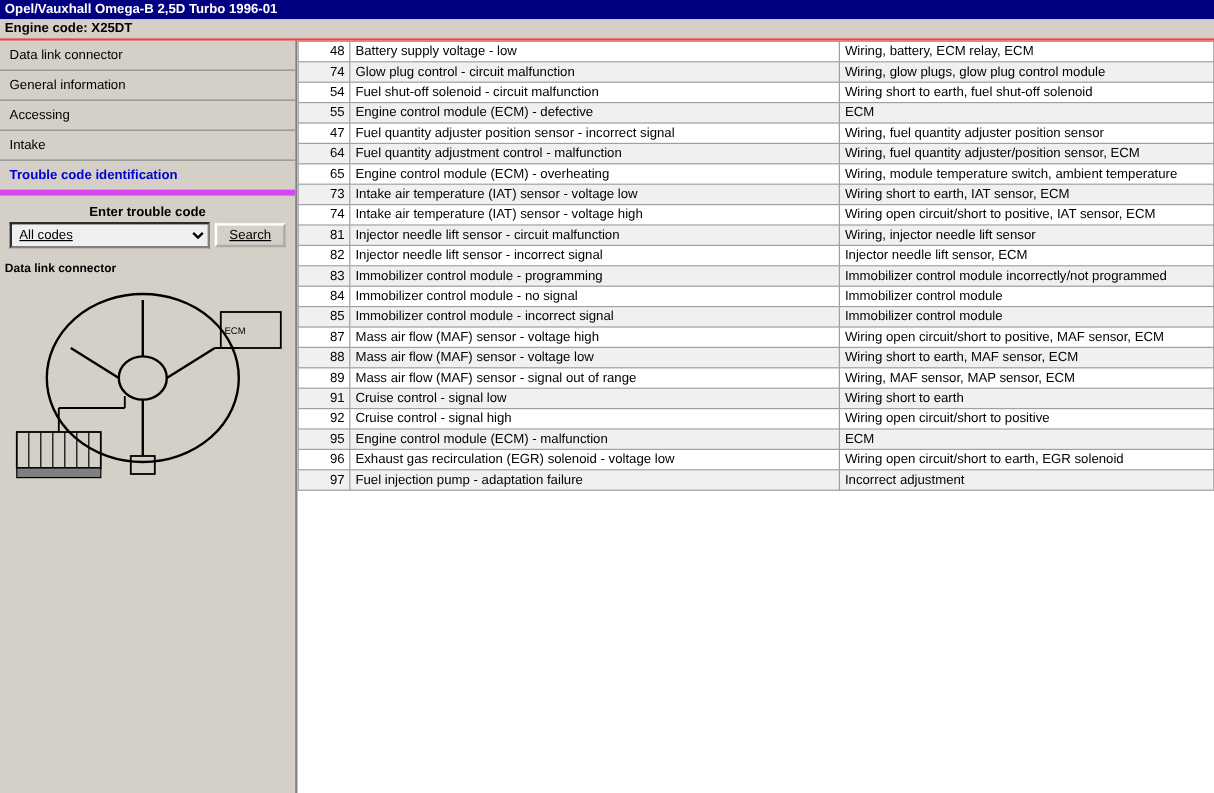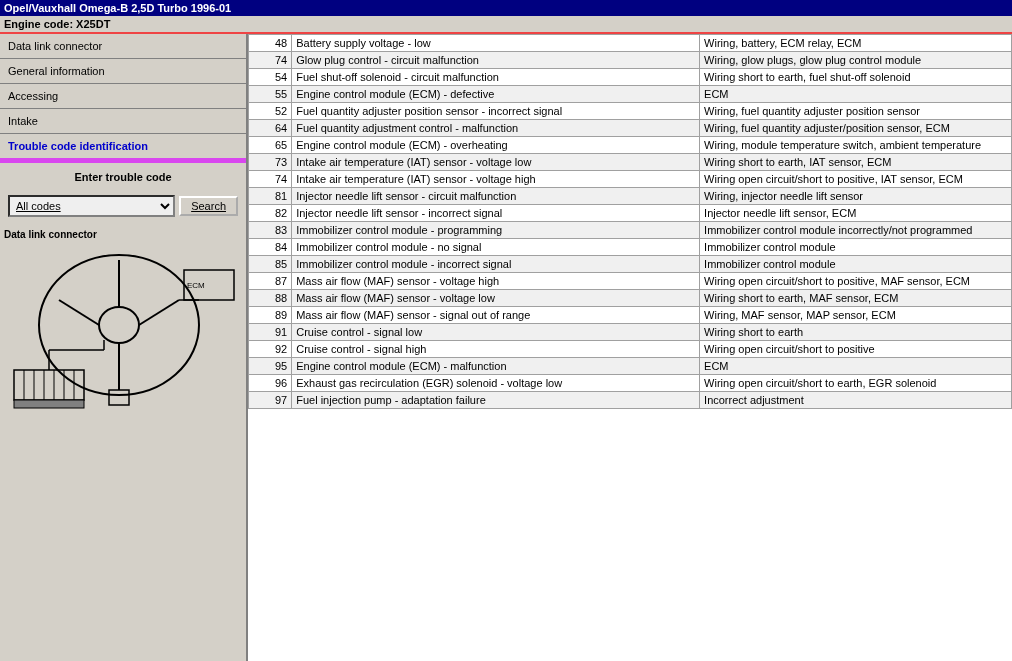--- a/index.html
+++ b/index.html
@@ -56,21 +56,21 @@
     }
 
     .enter-code-section {
       padding: 8px;
       text-align: center;
     }
 
     .enter-code-label {
       font-weight: bold;
       font-size: 11px;
-      margin-bottom: 12px;
+      margin-bottom: 2px;
       display: block;
     }
 
     .code-controls {
       display: flex;
       gap: 4px;
       align-items: center;
       text-decoration: underline;
     }
 
@@ -250,21 +250,21 @@
       <td class="col-code">54</td>
       <td class="col-description">Fuel shut-off solenoid - circuit malfunction</td>
       <td class="col-action">Wiring short to earth, fuel shut-off solenoid</td>
     </tr>
             <tr>
       <td class="col-code">55</td>
       <td class="col-description">Engine control module (ECM) - defective</td>
       <td class="col-action">ECM</td>
     </tr>
             <tr>
-      <td class="col-code">52</td>
+      <td class="col-code">47</td>
       <td class="col-description">Fuel quantity adjuster position sensor - incorrect signal</td>
       <td class="col-action">Wiring, fuel quantity adjuster position sensor</td>
     </tr>
             <tr>
       <td class="col-code">64</td>
       <td class="col-description">Fuel quantity adjustment control - malfunction</td>
       <td class="col-action">Wiring, fuel quantity adjuster/position sensor, ECM</td>
     </tr>
             <tr>
       <td class="col-code">65</td>

